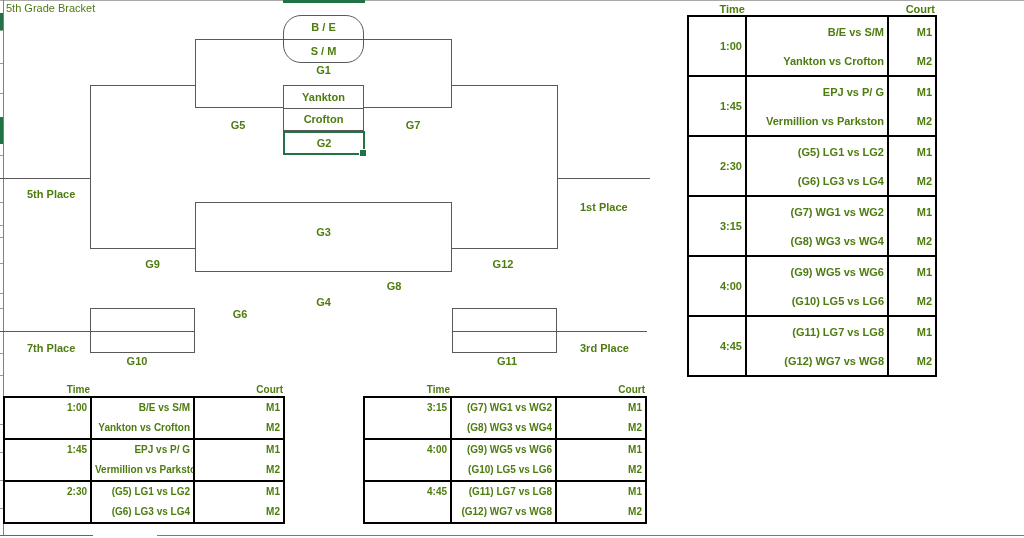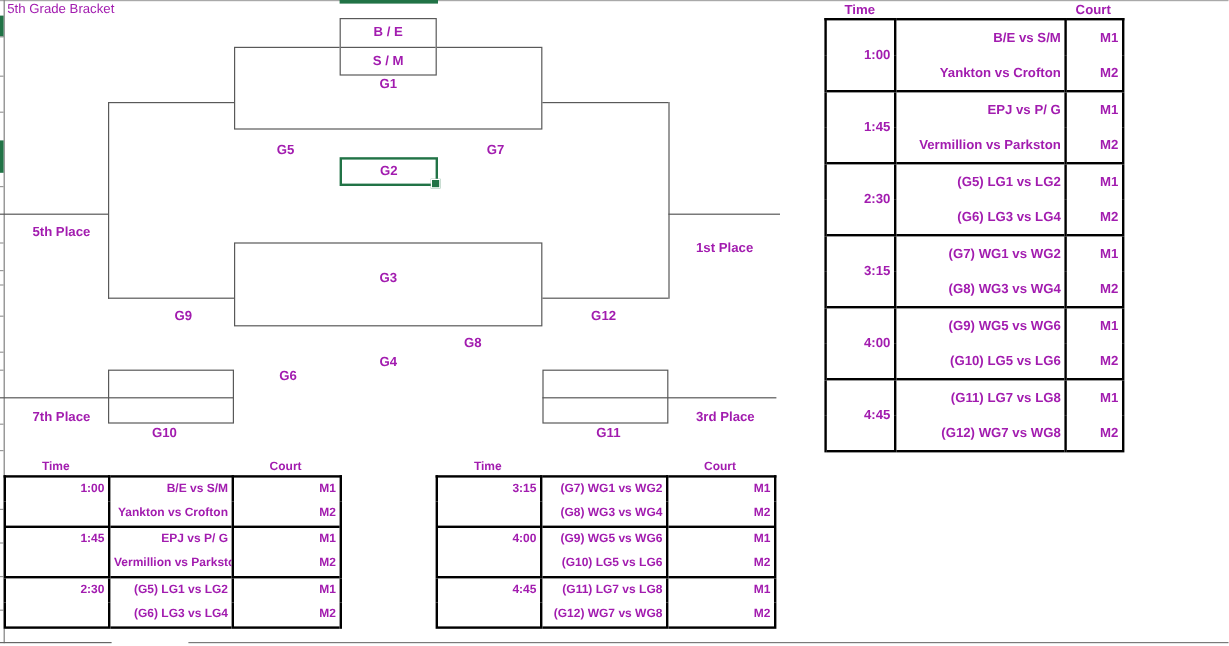--- a/index.html
+++ b/index.html
@@ -1,18 +1,18 @@
 <!DOCTYPE html>
 <html><head>
 <meta charset="utf-8">
 <style>
   html,body{margin:0;padding:0;background:#fff;}
   #sheet{
     position:relative;width:1024px;height:538px;background:#ffffff;overflow:hidden;
-    font-family:"Liberation Sans","DejaVu Sans",sans-serif;color:#a21caf;
+    font-family:"Liberation Sans","DejaVu Sans",sans-serif;color:#4d7c0f;
   }
   .abs{position:absolute;}
   .hline{position:absolute;height:1px;background:#595959;}
   .vline{position:absolute;width:1px;background:#595959;}
   .rect{position:absolute;border:1px solid #595959;background:transparent;box-sizing:border-box;}
   .teambox{position:absolute;border:1px solid #595959;background:#fff;box-sizing:border-box;
     display:flex;flex-direction:column;}
   .teambox .tcell{flex:1;display:flex;align-items:center;justify-content:center;
     font-size:11px;font-weight:600;}
   .teambox .tcell + .tcell{border-top:1px solid #595959;}
@@ -20,21 +20,21 @@
   .place{position:absolute;font-size:11px;font-weight:600;white-space:nowrap;}
   .title{position:absolute;left:6px;top:2px;font-size:11px;font-weight:400;}
   .selcell{position:absolute;left:283px;top:131px;width:82px;height:24px;box-sizing:border-box;
     border:2px solid #217346;background:#fff;display:flex;align-items:center;justify-content:center;
     font-size:11px;font-weight:600;}
   .fillhandle{position:absolute;right:-4px;bottom:-4px;width:6px;height:6px;background:#217346;
     border:1px solid #fff;}
   .greenstrip{position:absolute;background:#217346;}
   .edgecol{position:absolute;left:3px;top:0;width:1px;height:536px;background:#808080;}
   .tick{position:absolute;left:0;width:3px;height:1px;background:#9a9a9a;}
-  .hdr{position:absolute;font-size:10px;font-weight:600;text-align:center;}
+  .hdr{position:absolute;font-size:10px;font-weight:600;text-align:right;}
   table.sched{position:absolute;border-collapse:collapse;table-layout:fixed;background:#fff;
     border:2px solid #000;}
   table.sched td{border-left:2px solid #000;border-right:2px solid #000;border-top:0;border-bottom:0;
     padding:3px;text-align:right;vertical-align:middle;font-weight:600;overflow:hidden;white-space:nowrap;}
   table.sched tr.gs td{border-top:2px solid #000;}
   table.sr td{height:23px;font-size:11px;}
   table.sb td{height:14px;font-size:10px;line-height:14px;}
   table.sb td.timecell{vertical-align:top;}
   .botline{position:absolute;height:1px;background:#7a7a7a;}
 </style>
@@ -77,23 +77,27 @@
   <div class="hline" style="left:452px;top:85px;width:105px;"></div>
   <div class="hline" style="left:452px;top:248px;width:105px;"></div>
   <div class="vline" style="left:557px;top:85px;height:164px;"></div>
   <div class="hline" style="left:557px;top:178px;width:93px;"></div>
 
   <div class="hline" style="left:0;top:331px;width:195px;"></div>
   <div class="rect" style="left:90px;top:308px;width:105px;height:45px;"></div>
   <div class="hline" style="left:452px;top:331px;width:195px;"></div>
   <div class="rect" style="left:452px;top:308px;width:105px;height:45px;"></div>
 
-  <div class="teambox" style="left:283px;top:15px;width:81px;height:48px;">
+  <div class="teambox" style="left:283px;top:15px;width:81px;height:48px;border-radius:18px;">
     <div class="tcell">B / E</div>
     <div class="tcell">S / M</div>
+  </div>
+  <div class="teambox" style="left:283px;top:85px;width:81px;height:46px;">
+    <div class="tcell">Yankton</div>
+    <div class="tcell">Crofton</div>
   </div>
   <div class="selcell">
     <span>G2</span>
     <div class="fillhandle"></div>
   </div>
 
   <div class="glabel" style="left:283px;top:64px;width:81px;">G1</div>
   <div class="glabel" style="left:215px;top:119px;width:46px;">G5</div>
   <div class="glabel" style="left:390px;top:119px;width:46px;">G7</div>
   <div class="glabel" style="left:283px;top:226px;width:81px;">G3</div>

